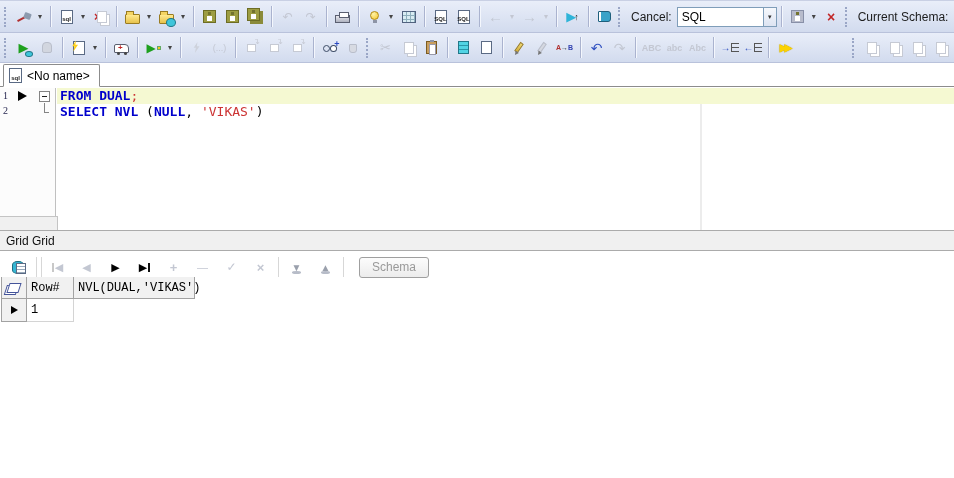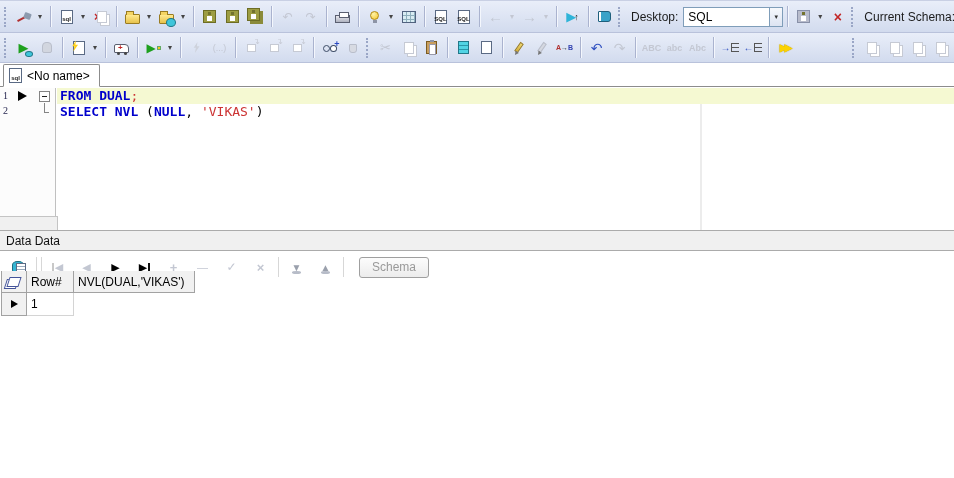--- a/index.html
+++ b/index.html
@@ -101,21 +101,21 @@
   .pl { color:#000; }
   .gutter-foot { position:absolute; left:0; bottom:0; width:58px; height:14px; background:#f0f0f0; border:1px solid #c4c4c4; border-left:none; border-bottom:none; }
 
   
   .dg-titlebar { position:absolute; left:0; top:229px; width:954px; height:21px; background:#f0f0f0; border-top:1px solid #ababab; border-bottom:1px solid #ababab; display:flex; align-items:center; font-size:12px; color:#111; padding-left:6px; }
   .dg-toolbar { position:absolute; left:0; top:251px; width:954px; height:30px; background:#fff; display:flex; align-items:center; padding-left:4px; }
   .gi { width:29px; height:22px; display:flex; align-items:center; justify-content:center; gap:1px; flex:none; }
   .gsep { width:1px; height:20px; background:#d7d7d7; margin:0 3px; flex:none; }
   .btn { width:70px; height:21px; margin-left:12px; border:1px solid #9f9f9f; border-radius:3px; background:linear-gradient(#fcfcfc,#ececec); color:#9a9a9a; font-size:12px; display:flex; align-items:center; justify-content:center; flex:none; }
 
-  .dg-table { position:absolute; left:1px; top:270px; }
+  .dg-table { position:absolute; left:1px; top:276px;font-family:Liberation Mono, monospace; }
   .dg-row { display:flex; }
   .cell { border-right:1px solid #a2a2a2; border-bottom:1px solid #a2a2a2; font-size:12px; display:flex; align-items:center; padding-left:4px; background:#fff; }
   .cell.hdr { background:#f1f1f1; height:22px; }
   .cell.data { height:23px; border-right-color:#d4d4d4; border-bottom-color:#d4d4d4; }
   .cell.c0 { width:26px; border-left:1px solid #a2a2a2; padding-left:0; justify-content:center; }
   .cell.c0.data { background:#f1f1f1; border-right-color:#a2a2a2; border-bottom-color:#a2a2a2; }
   .cell.c1 { width:47px; }
   .cell.c2 { width:121px; }
   .rowmark { width:0; height:0; border-left:7px solid #000; border-top:4px solid transparent; border-bottom:4px solid transparent; }
   .notesicon { width:12px; height:10px; background:#fff; border:1px solid #44549a; transform:skewX(-18deg); box-shadow:-2px 2px 0 -1px #fff, -2px 2px 0 0 #44549a; }
@@ -197,21 +197,21 @@
     <div class="sep"></div>
     <div class="tbi">
         <span style="color:#2fb4d8;font-size:13px">▶</span>
         <span style="font-size:9px;color:#222;margin-left:-2px">↑</span>
       </div>
     <div class="sep"></div>
     <div class="tbi">
         <span class="book"></span>
       </div>
     <div class="grip"></div>
-    <span class="lbl">Desktop:</span>
+    <span class="lbl">Cancel:</span>
     <div class="combo">
       <span class="val">SQL</span>
       <span class="cbtn">▾</span>
     </div>
     <div class="sep"></div>
     <div class="tbi">
         <span class="floppy" style="background:#b8bccc;border-color:#8890a8"></span>
       </div>
     <div class="dd">▾</div>
     <div class="tbi">
@@ -356,21 +356,21 @@
       <div class="gut-row" style="top:16px">
         <span class="lineno" style="top:1px">2</span>
       </div>
       <span class="foldline"></span>
       <span class="foldfoot"></span>
     </div>
     <div class="gutter-foot"></div>
   </div>
 
   <div class="dg-titlebar">
-    <span>Data Data</span>
+    <span>Grid Grid</span>
   </div>
 
   <div class="dg-toolbar">
     <div class="gi">
         <span class="dbgrid"></span>
       </div>
     <div class="gsep"></div>
     <div class="gsep" style="margin:0 1px"></div>
     <div class="gi">
         <span class="bar g2"></span>

